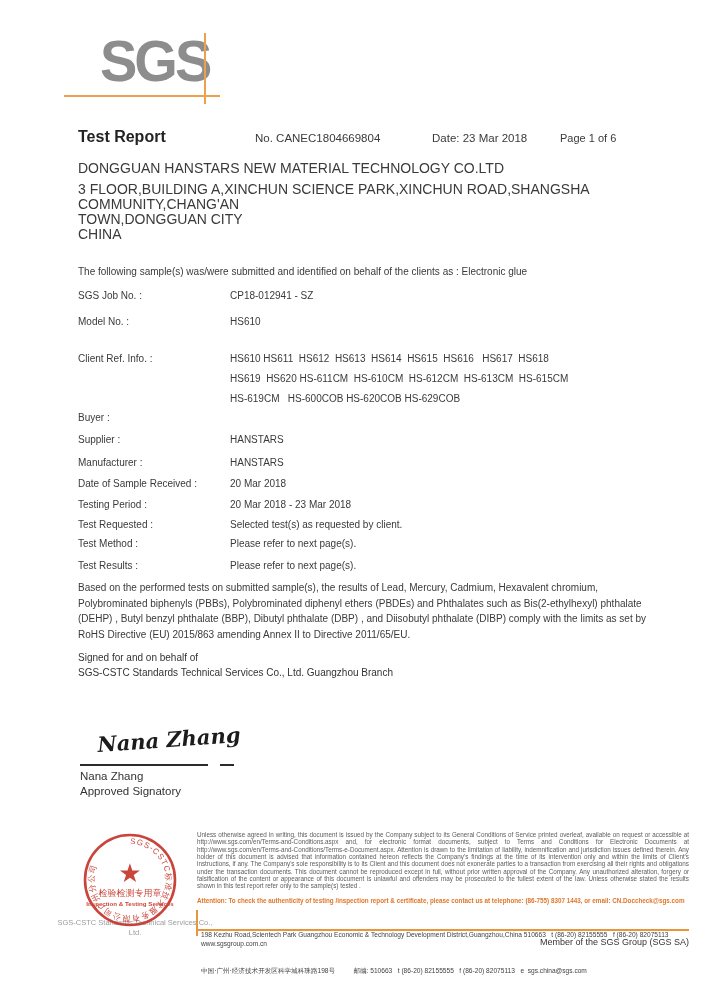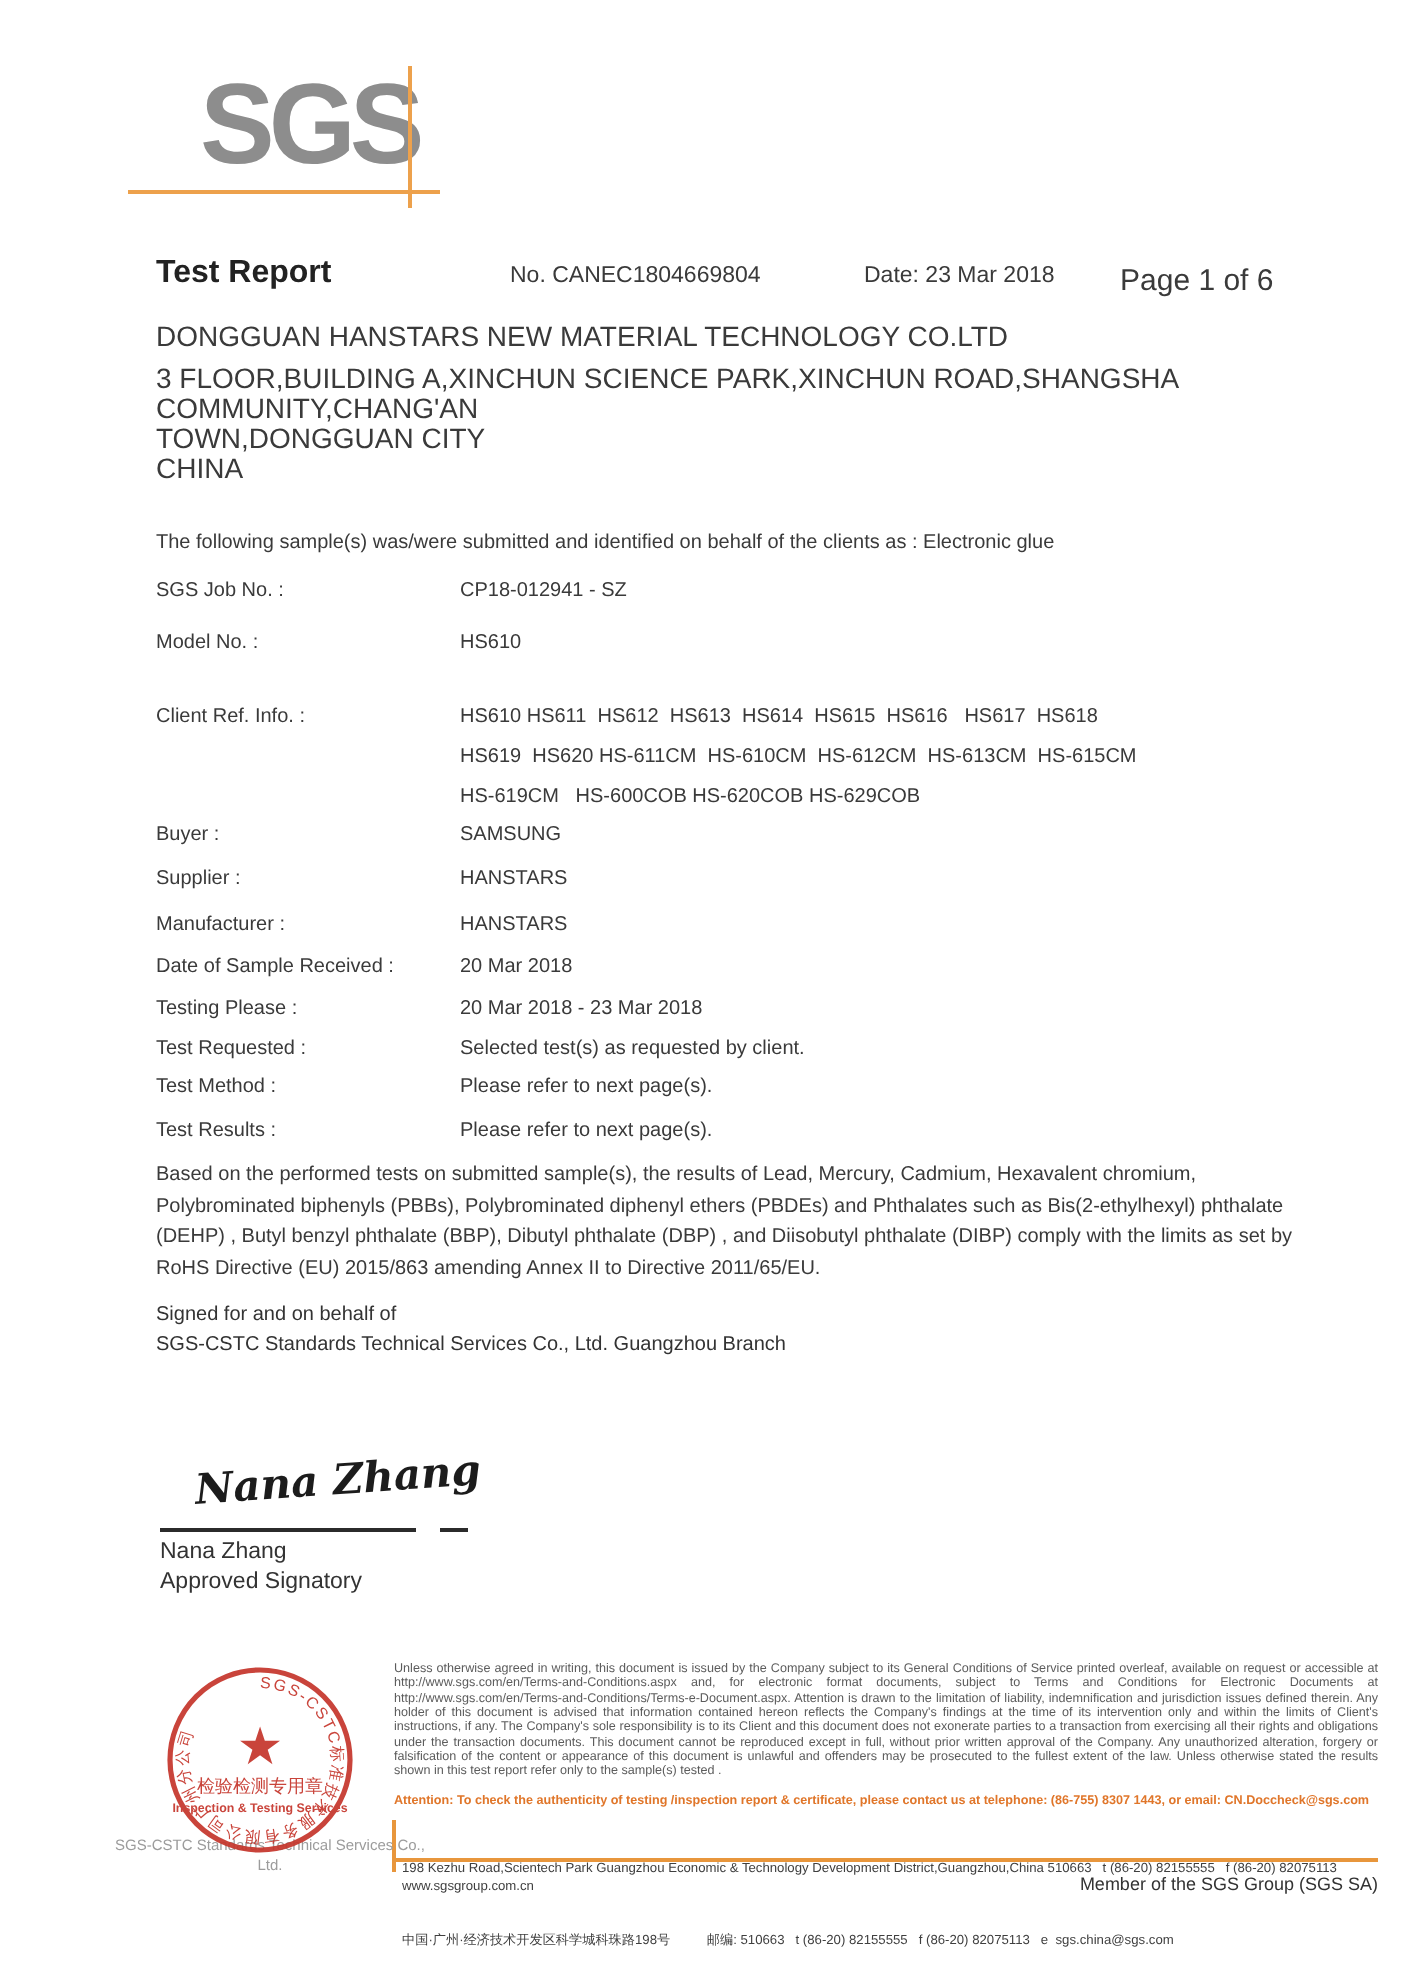--- a/index.html
+++ b/index.html
@@ -9,21 +9,21 @@
 
   
   .sgs-logo{left:100px;top:34px;font-size:56px;font-weight:bold;color:#8d8d8d;
             letter-spacing:-3px;transform:scaleY(1.02);line-height:56px;}
   .logo-hline{left:64px;top:95px;width:156px;height:2px;background:#EDA14C;}
   .logo-vline{left:204px;top:33px;width:2px;height:71px;background:#EDA14C;}
 
   .report-title{left:78px;top:128px;font-size:16px;font-weight:bold;color:#222;}
   .hdr-no{left:255px;top:132px;font-size:11.5px;}
   .hdr-date{left:432px;top:132px;font-size:11.5px;}
-  .hdr-page{left:560px;top:132px;font-size:15px;}
+  .hdr-page{left:560px;top:132px;font-size:11px;}
 
   .client-block{left:78px;top:161px;width:575px;font-size:14px;line-height:15px;}
   .client-name{margin-bottom:6px;}
 
   
   .main{left:78px;top:264px;width:572px;font-size:10px;}
   .intro{margin-bottom:9px;line-height:15px;}
   .row{display:flex;line-height:15px;}
   .lbl{width:152px;flex:0 0 152px;}
   .val{flex:1;}
@@ -85,36 +85,35 @@
     <div class="val">HS610</div>
   </div>
   <div class="row" style="margin-bottom:1px">
     <div class="lbl" style="line-height:20px">Client Ref. Info. :</div>
     <div class="val prewrap ref-lines">HS610 HS611  HS612  HS613  HS614  HS615  HS616   HS617  HS618
 HS619  HS620 HS-611CM  HS-610CM  HS-612CM  HS-613CM  HS-615CM
 HS-619CM   HS-600COB HS-620COB HS-629COB</div>
   </div>
   <div class="row" style="margin-bottom:7px">
     <div class="lbl">Buyer :</div>
-    <div class="val">SAMSUNG</div>
   </div>
   <div class="row" style="margin-bottom:8px">
     <div class="lbl">Supplier :</div>
     <div class="val">HANSTARS</div>
   </div>
   <div class="row" style="margin-bottom:6px">
     <div class="lbl">Manufacturer :</div>
     <div class="val">HANSTARS</div>
   </div>
   <div class="row" style="margin-bottom:6px">
     <div class="lbl">Date of Sample Received :</div>
     <div class="val">20 Mar 2018</div>
   </div>
   <div class="row" style="margin-bottom:5px">
-    <div class="lbl">Testing Please :</div>
+    <div class="lbl">Testing Period :</div>
     <div class="val">20 Mar 2018 - 23 Mar 2018</div>
   </div>
   <div class="row" style="margin-bottom:4px">
     <div class="lbl">Test Requested :</div>
     <div class="val">Selected test(s) as requested by client.</div>
   </div>
   <div class="row" style="margin-bottom:7px">
     <div class="lbl">Test Method :</div>
     <div class="val">Please refer to next page(s).</div>
   </div>

